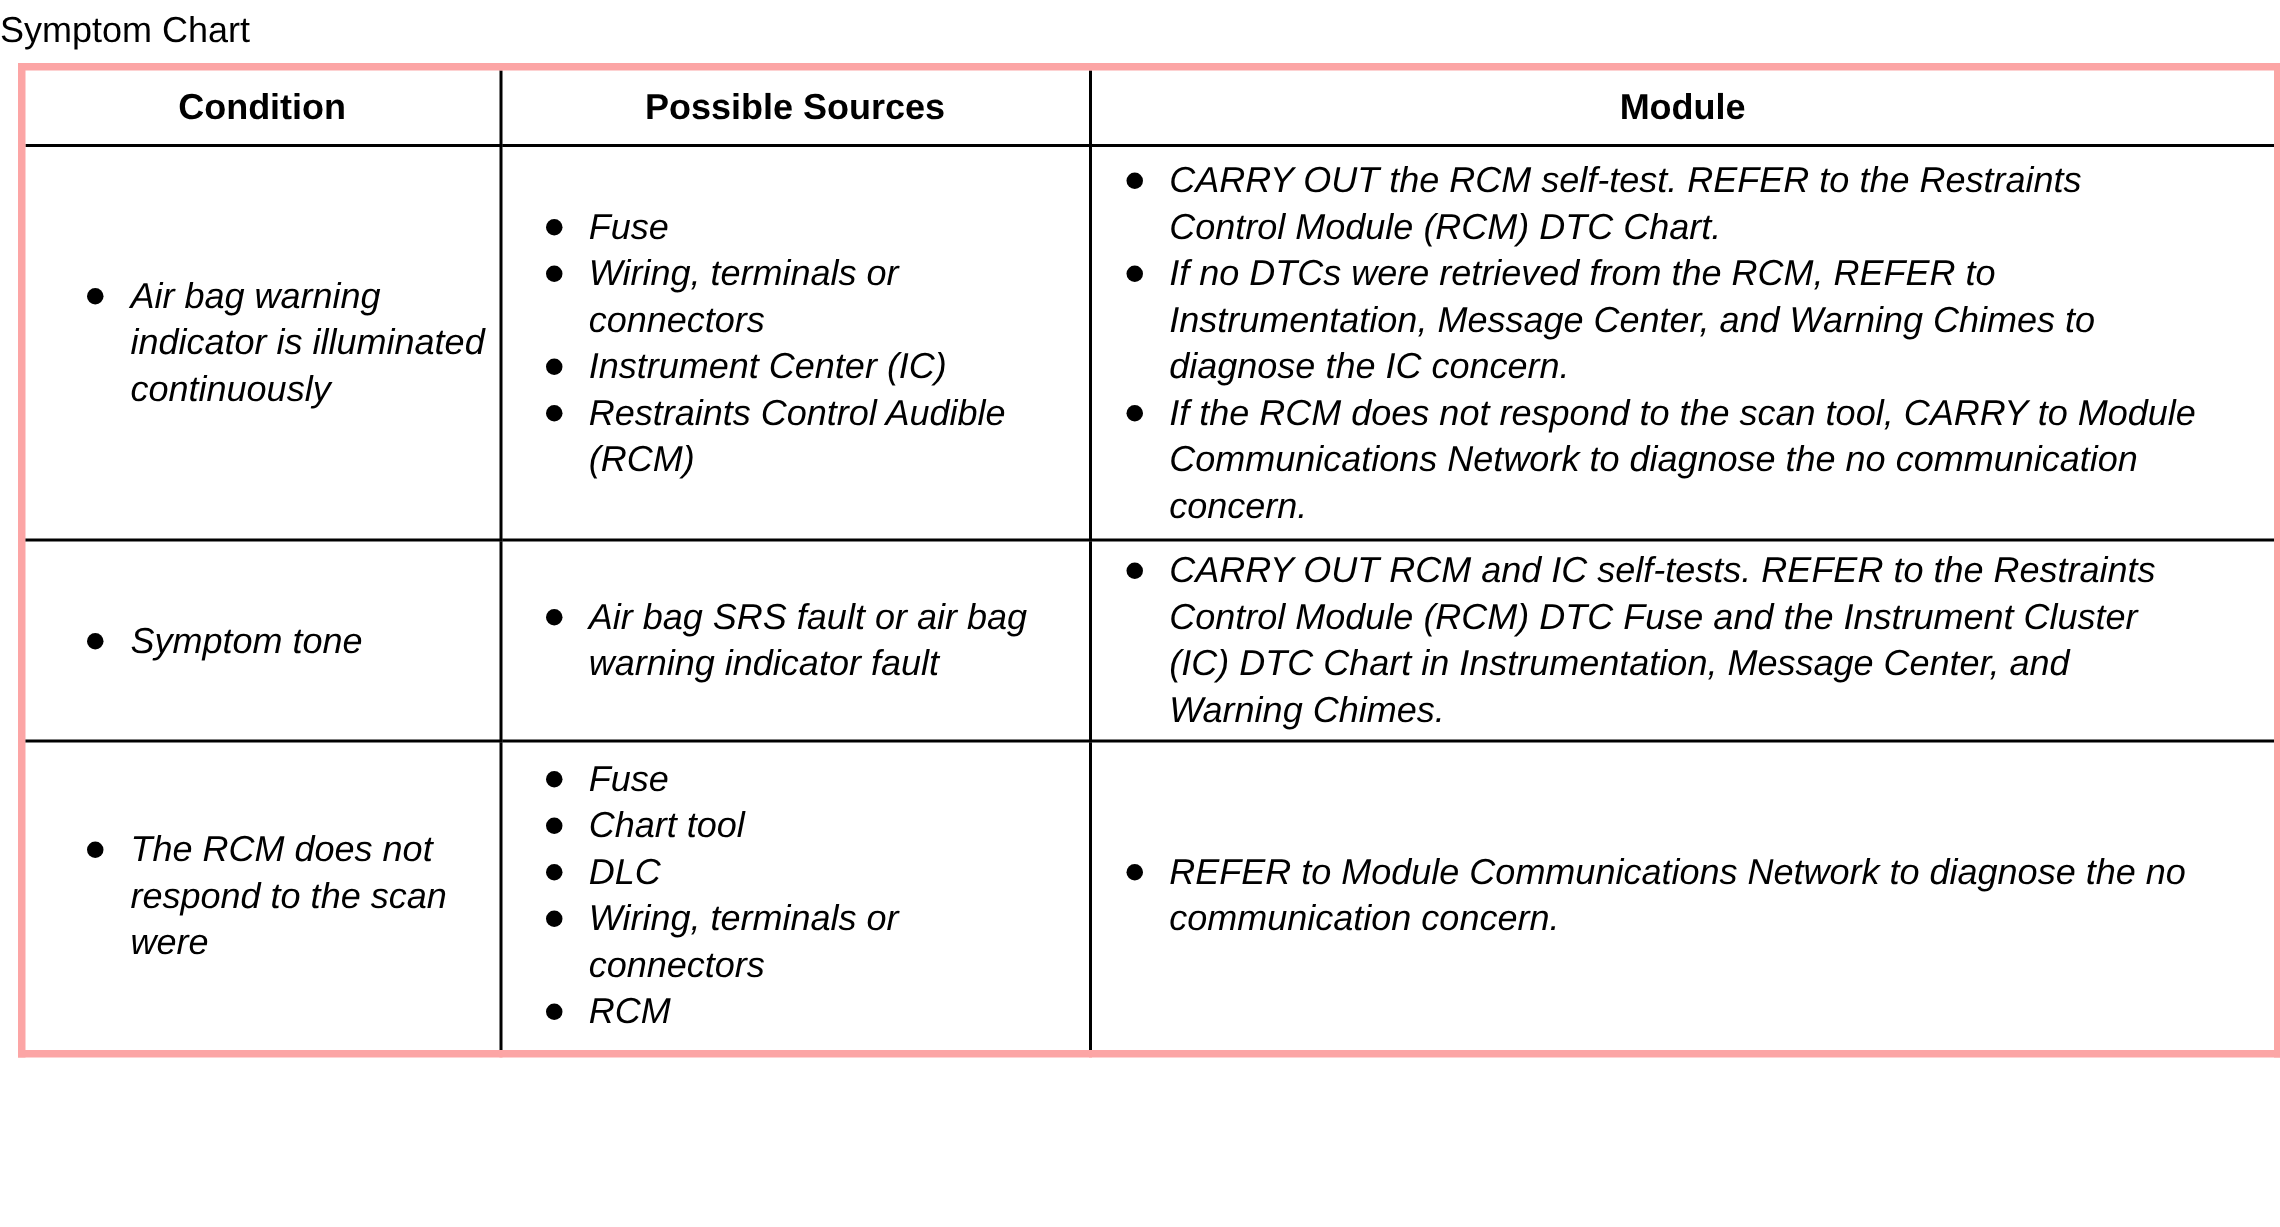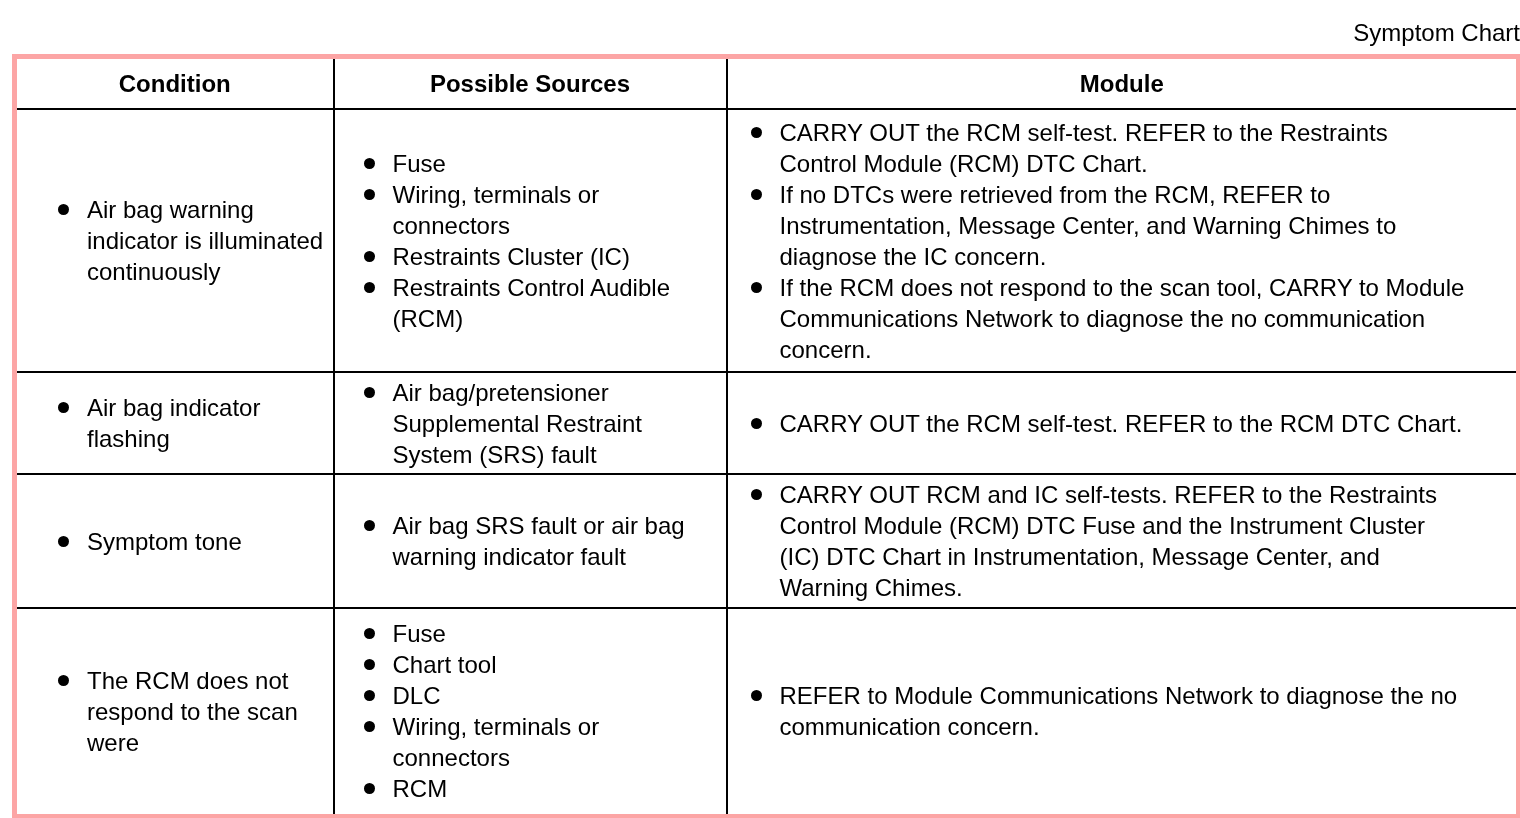--- a/index.html
+++ b/index.html
@@ -6,24 +6,24 @@
     margin: 0;
     padding: 0;
     background: #ffffff;
     width: 1520px;
     height: 818px;
     overflow: hidden;
     font-family: "Liberation Sans", sans-serif;
     color: #000000;
   }
   .page-title {
-    text-align: right;
+    text-align: left;
     font-size: 24px;
     font-weight: normal;
-    margin: 16px 0 0 0;
+    margin: 4px 0 0 0;
     height: 38px;
     line-height: 34px;
   }
   table.symptom-table {
     border-collapse: collapse;
     table-layout: fixed;
     width: 1504px;
     margin-left: 12px;
     border: 5px solid #fca5a5;
   }
@@ -42,20 +42,21 @@
     text-align: center;
   }
   tr.r1 { height: 263px; }
   tr.r2 { height: 102px; }
   tr.r3 { height: 134px; }
   tr.r4 { height: 208px; }
   ul.bullets {
     list-style: none;
     margin: 0;
     padding: 0;
+    font-style: italic;
   }
   ul.bullets li {
     position: relative;
     padding-left: 52px;
     padding-right: 8px;
     font-size: 24px;
     line-height: 31px;
     white-space: pre-line;
   }
   ul.bullets li::before {
@@ -98,59 +99,39 @@
           <li>Air bag warning
 indicator is illuminated
 continuously</li>
         </ul>
       </td>
       <td class="src">
         <ul class="bullets">
           <li>Fuse</li>
           <li>Wiring, terminals or
 connectors</li>
-          <li>Restraints Cluster (IC)</li>
+          <li>Instrument Center (IC)</li>
           <li>Restraints Control Audible
 (RCM)</li>
         </ul>
       </td>
       <td class="act">
         <ul class="bullets">
           <li>CARRY OUT the RCM self-test. REFER to the Restraints
 Control Module (RCM) DTC Chart.</li>
           <li>If no DTCs were retrieved from the RCM, REFER to
 Instrumentation, Message Center, and Warning Chimes to
 diagnose the IC concern.</li>
           <li>If the RCM does not respond to the scan tool, CARRY to Module
 Communications Network to diagnose the no communication
 concern.</li>
         </ul>
       </td>
     </tr>
 
-    <tr class="r2">
-      <td class="cond">
-        <ul class="bullets">
-          <li>Air bag indicator
-flashing</li>
-        </ul>
-      </td>
-      <td class="src">
-        <ul class="bullets">
-          <li>Air bag/pretensioner
-Supplemental Restraint
-System (SRS) fault</li>
-        </ul>
-      </td>
-      <td class="act">
-        <ul class="bullets">
-          <li>CARRY OUT the RCM self-test. REFER to the RCM DTC Chart.</li>
-        </ul>
-      </td>
-    </tr>
 
     <tr class="r3">
       <td class="cond">
         <ul class="bullets">
           <li>Symptom tone</li>
         </ul>
       </td>
       <td class="src">
         <ul class="bullets">
           <li>Air bag SRS fault or air bag

